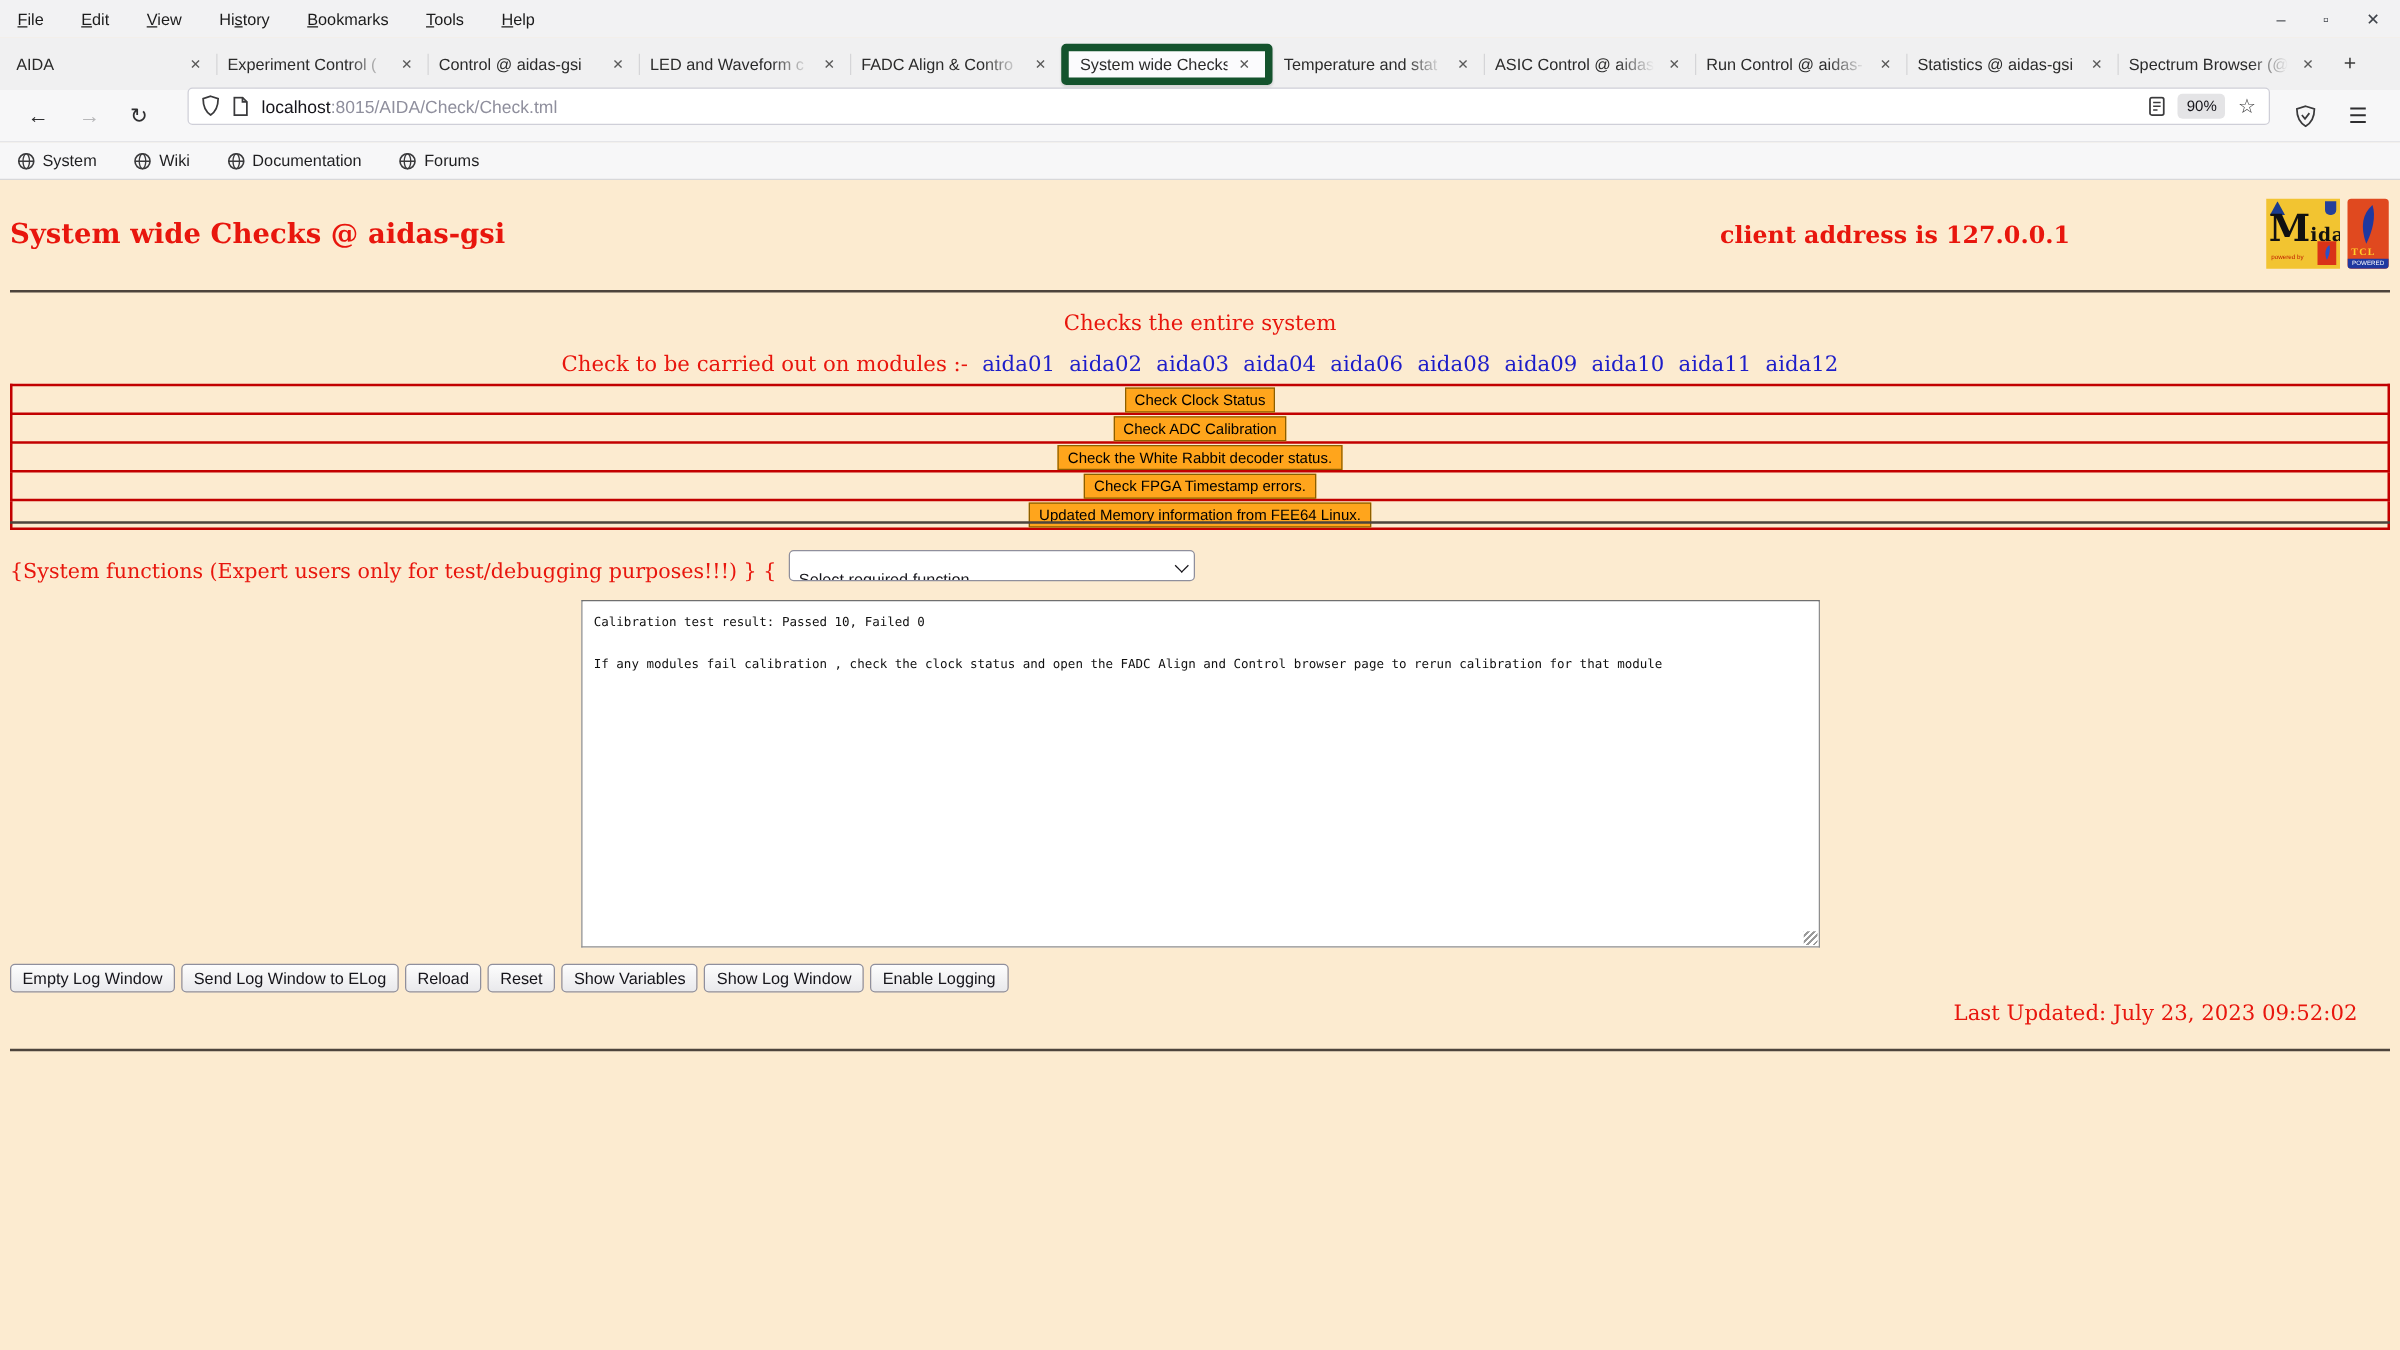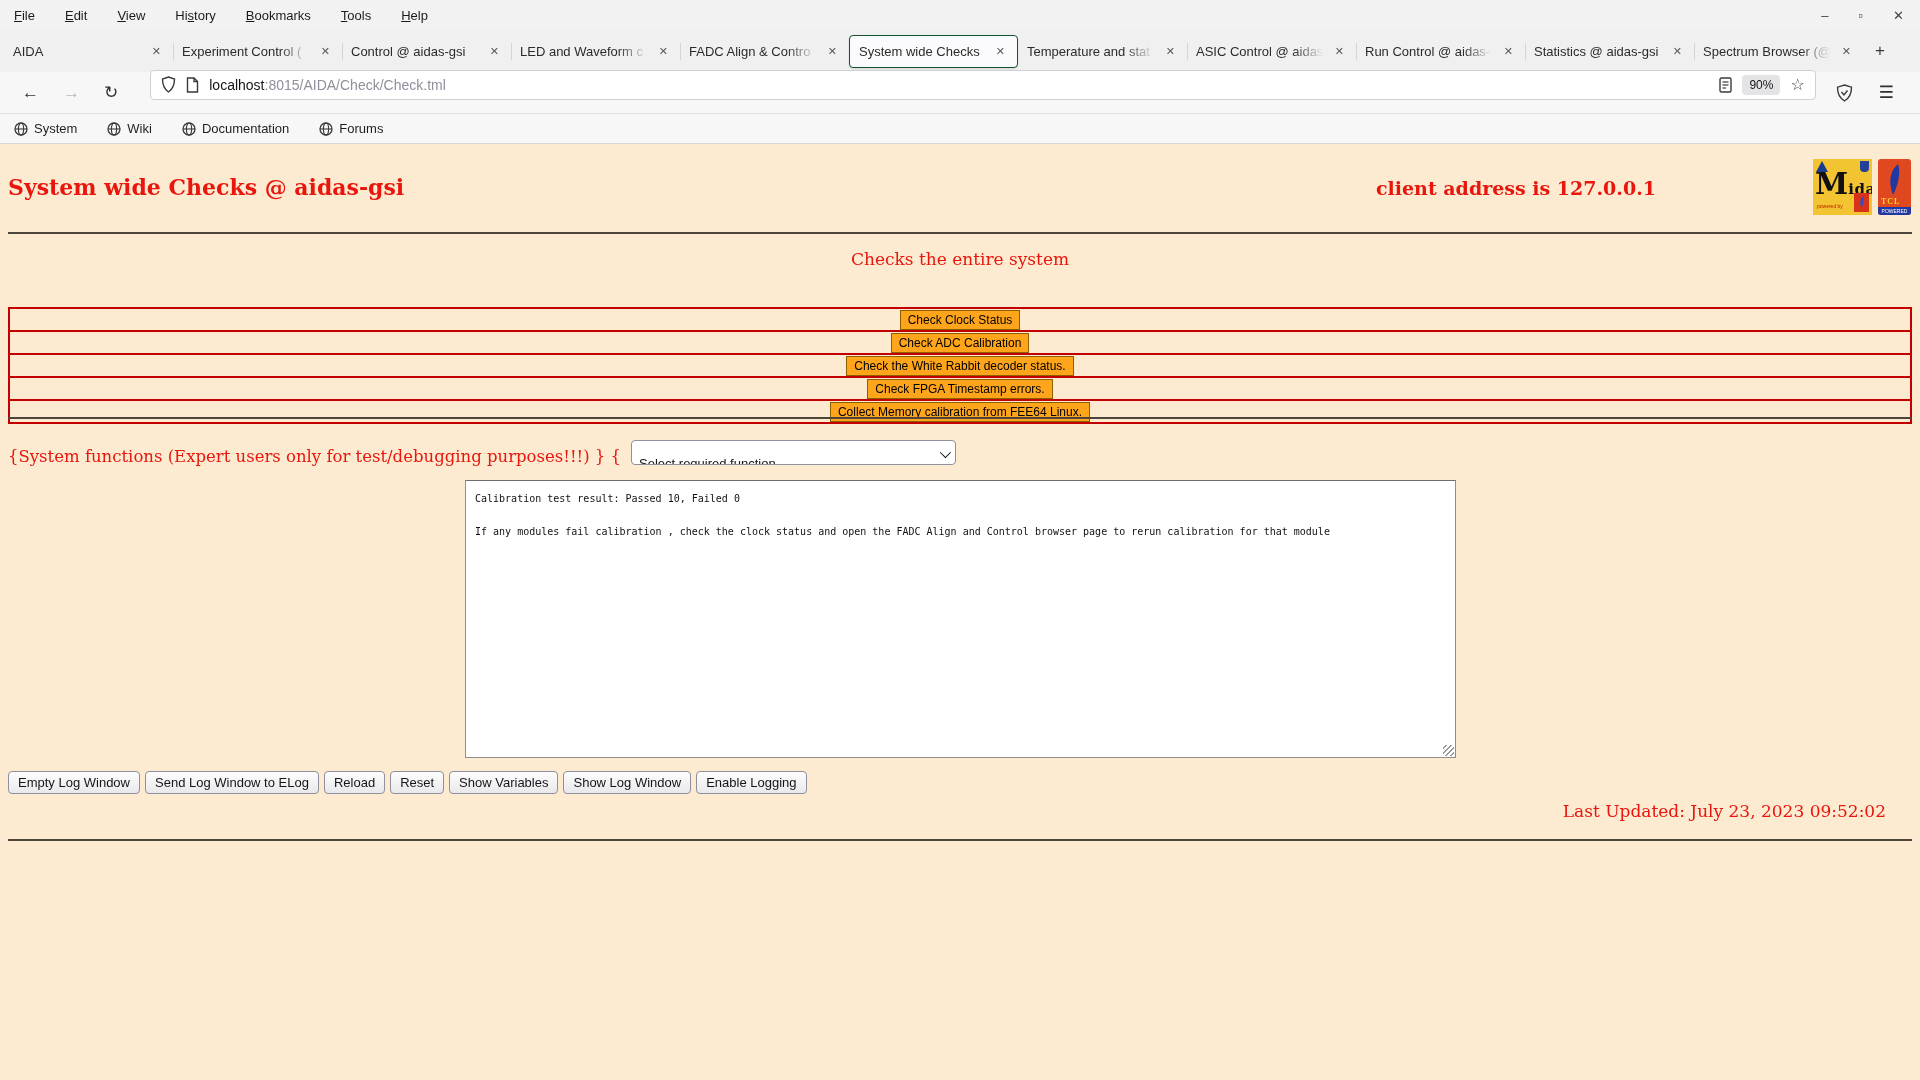--- a/index.html
+++ b/index.html
@@ -10,21 +10,21 @@
   .titlebar { height:30px; background:#f2f2f3; display:flex; align-items:center; }
   .menubar { display:flex; gap:30px; padding-left:14px; font-size:13px; color:#1b1b1b; }
   .menu-item { cursor:default; }
   .menu-item .key { text-decoration:underline; }
   .win-controls { margin-left:auto; display:flex; gap:30px; padding-right:16px; color:#3f434a; font-size:13px; align-items:center; }
   .win-controls span { line-height:1; }
 
   .tabbar { height:42px; background:#f0f0f1; display:flex; align-items:center; padding:0 4px; }
   .tab { width:169px; height:33px; display:flex; align-items:center; padding:0 9px; font-size:13px; color:#2b2b2b; flex-shrink:0; border-radius:4px; position:relative; }
   .tab + .tab::before { content:""; position:absolute; left:0; top:8px; bottom:8px; width:1px; background:#d5d5d8; }
-  .tab.active { background:#fbfbfd; border:1px solid #14532d; box-shadow:0 1px 2px rgba(0,0,0,.12); }
+  .tab.active { background:#fbfbfd; border:6px solid #14532d; box-shadow:0 1px 2px rgba(0,0,0,.12); }
   .tab.active::before, .tab.active + .tab::before { display:none; }
   .tab-label { overflow:hidden; white-space:nowrap; flex:1; }
   .tab.faded .tab-label { -webkit-mask-image:linear-gradient(to right, #000 75%, transparent 98%); mask-image:linear-gradient(to right, #000 75%, transparent 98%); }
   .tab-close { color:#5a5a5a; font-size:11px; margin-left:6px; padding:1px 3px; border-radius:3px; }
   .newtab-btn { font-size:17px; color:#3a3a3a; padding:2px 12px; }
 
   .navbar { height:42px; background:#f7f7f8; border-bottom:1px solid #e0e0e2; display:flex; align-items:center; padding:0 10px; }
   .nav-icon { font-size:17px; color:#2f2f31; padding:4px 12px; }
   .nav-icon.disabled { color:#b8b8ba; }
   .urlbar { flex:1; height:30px; margin:0 14px 16px 20px; background:#ffffff; border:1px solid #cfcfd8; border-radius:4px; display:flex; align-items:center; padding:0 10px; }
@@ -241,37 +241,50 @@
         </svg>
       <div class="tcl-word">TCL</div>
       <div class="tcl-powered">POWERED</div>
     </div>
   </div>
 
   <div class="rule rule-1"></div>
 
   <div class="subtitle">Checks the entire system</div>
 
+  <div class="modules-line">
+    <span>Check to be carried out on modules :-</span>
+    <a class="module-link">aida01</a>
+    <a class="module-link">aida02</a>
+    <a class="module-link">aida03</a>
+    <a class="module-link">aida04</a>
+    <a class="module-link">aida06</a>
+    <a class="module-link">aida08</a>
+    <a class="module-link">aida09</a>
+    <a class="module-link">aida10</a>
+    <a class="module-link">aida11</a>
+    <a class="module-link">aida12</a>
+  </div>
 
   <table class="check-table">
     <tbody>
         <tr>
           <td><button class="check-btn">Check Clock Status</button></td>
         </tr>
     <tr>
           <td><button class="check-btn">Check ADC Calibration</button></td>
         </tr>
     <tr>
           <td><button class="check-btn">Check the White Rabbit decoder status.</button></td>
         </tr>
     <tr>
           <td><button class="check-btn">Check FPGA Timestamp errors.</button></td>
         </tr>
     <tr>
-          <td><button class="check-btn">Collect Memory calibration from FEE64 Linux.</button></td>
+          <td><button class="check-btn">Updated Memory information from FEE64 Linux.</button></td>
         </tr>
   </tbody>
     </table>
 
   <div class="rule rule-2"></div>
 
   <div class="sysfunc-row">
     <span class="sysfunc-label">{System functions (Expert users only for test/debugging purposes!!!)  }  {</span>
     <span class="select-wrap">
       <select class="func-select">

